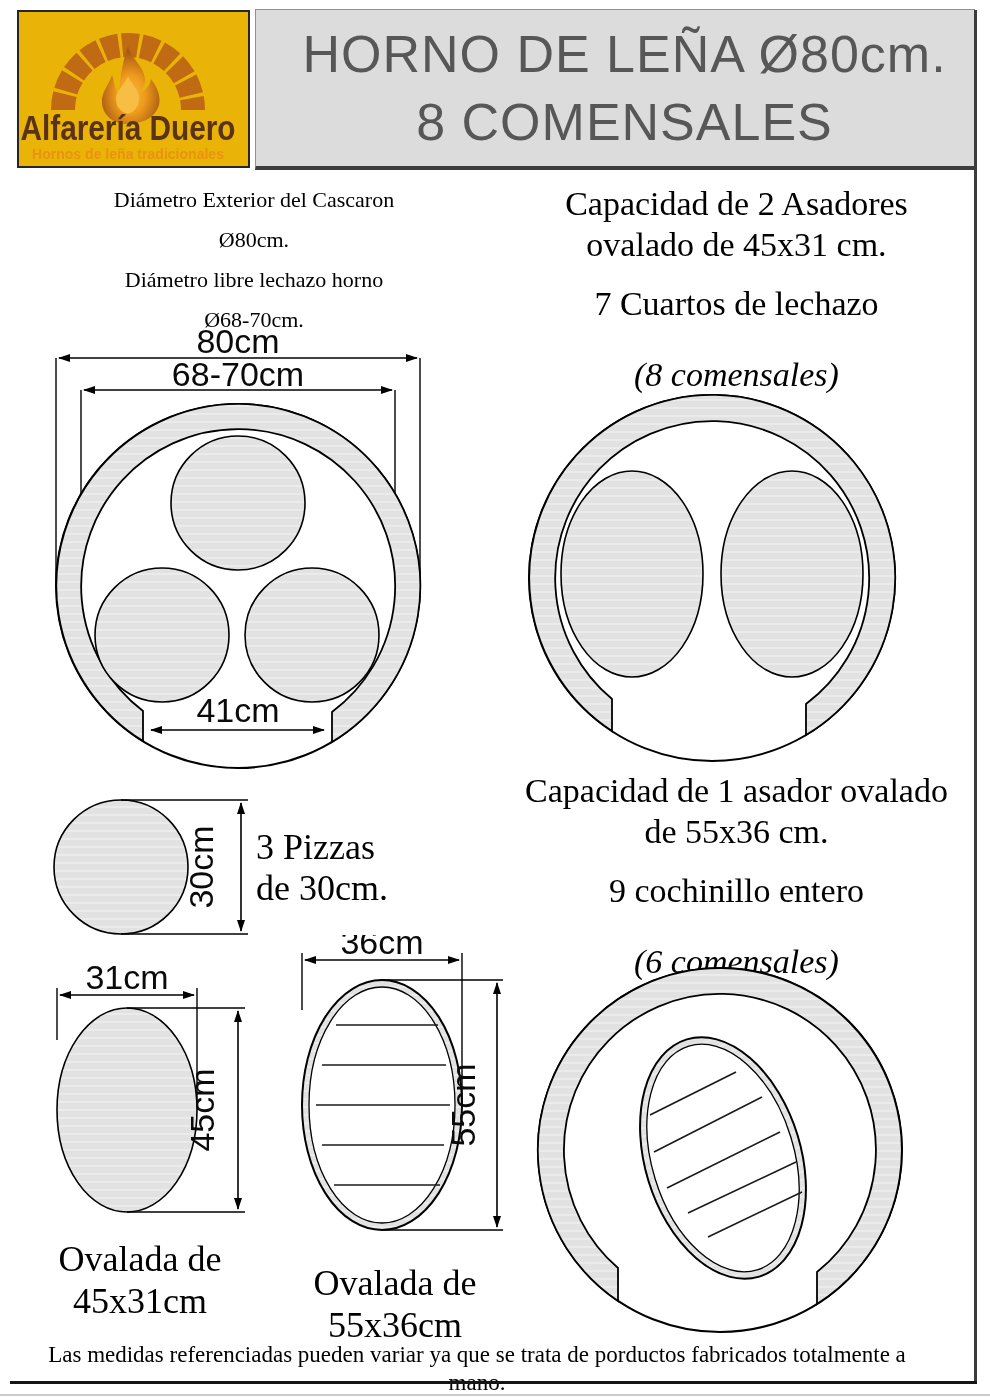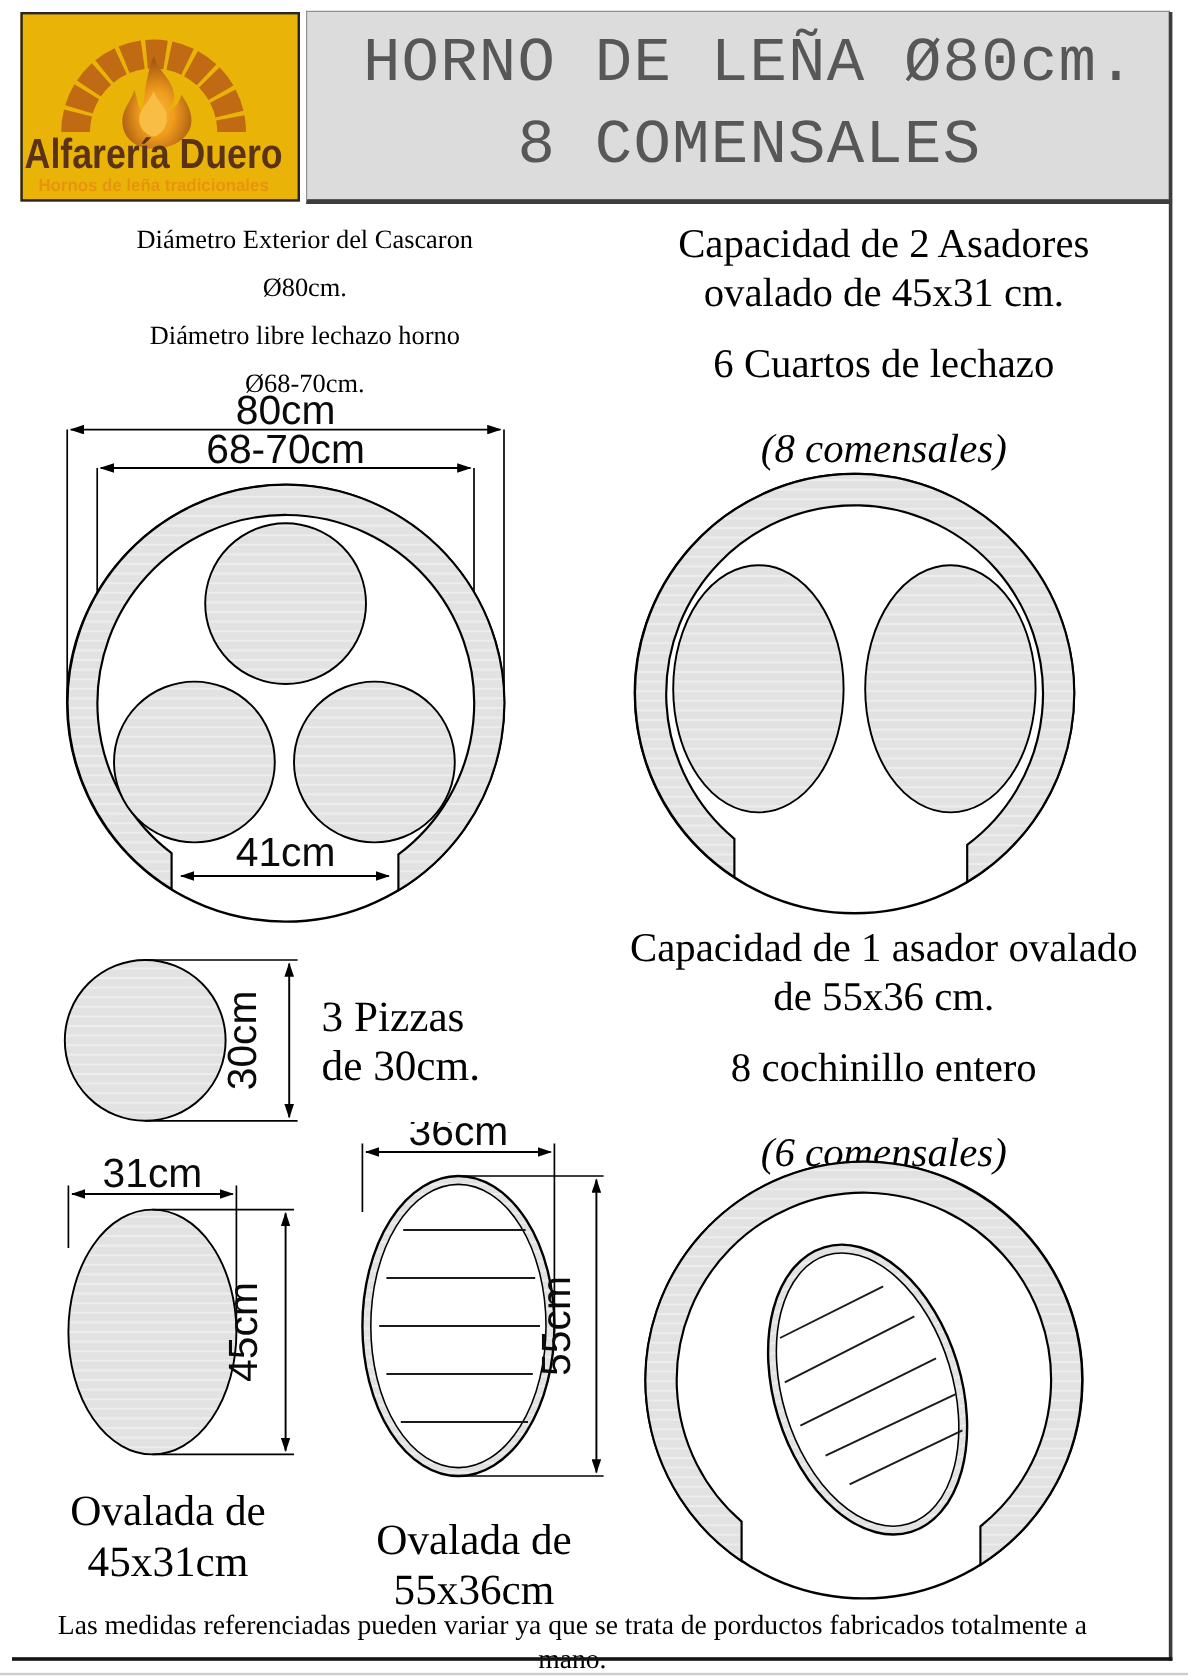--- a/index.html
+++ b/index.html
@@ -6,34 +6,34 @@
   body{width:990px;height:1400px;position:relative;background:#ffffff;overflow:hidden;
        font-family:"Liberation Serif", serif;color:#000;}
   .abs{position:absolute;}
 
   
   .logo-box{left:17px;top:10px;width:233px;height:158px;border:2px solid #262626;
             background:#eab308;box-sizing:border-box;}
   .title-box{left:255px;top:9px;width:720px;height:161px;background:#dcdcdc;
              border:1px solid #909090;border-bottom:4px solid #3d3d3d;box-sizing:border-box;
              text-align:center;padding-top:10px;}
-  .title-line{font-family:Liberation Mono, monospace;font-size:52px;line-height:68px;
+  .title-line{font-family:Liberation Sans, sans-serif;font-size:52px;line-height:68px;
               color:#575757;letter-spacing:1px;white-space:nowrap;padding-left:19px;}
 
   
   .specs-left{left:8px;top:180px;width:492px;text-align:center;font-size:22px;line-height:40px;}
   .cap-block{width:473px;text-align:center;font-size:34px;line-height:41px;}
   .cap-top{left:500px;top:183px;}
   .cap-bottom{left:500px;top:770px;}
   .gap1{margin-top:18px;}
   .gap2{margin-top:30px;font-style:italic;}
 
   .caption{font-size:36px;line-height:41px;}
   .caption.center{text-align:center;}
-  .pizzas-caption{left:256px;top:827px;width:185px;margin-left:12px;}
+  .pizzas-caption{left:256px;top:827px;width:185px;}
   .small-oval-caption{left:30px;top:1238px;width:220px;line-height:42px;}
   .big-oval-caption{left:290px;top:1262px;width:210px;line-height:42px;}
 
   .footer-note{left:17px;top:1341px;width:920px;text-align:center;font-size:23px;line-height:28px;}
 
   
   .right-border{left:974px;top:10px;width:3px;height:1374px;background:#3c3c3c;}
   .bottom-border{left:10px;top:1381px;width:967px;height:3px;background:#151515;}
   .page-edge{left:0px;top:1394px;width:990px;height:2px;background:#cccccc;}
 
@@ -90,21 +90,21 @@
 <div class="abs specs-left">
   <div>Diámetro Exterior del Cascaron</div>
   <div>Ø80cm.</div>
   <div>Diámetro libre lechazo horno</div>
   <div>Ø68-70cm.</div>
 </div>
 
 <div class="abs cap-block cap-top">
   <div>Capacidad de 2 Asadores</div>
   <div>ovalado de  45x31 cm.</div>
-  <div class="gap1">6 Cuartos de lechazo</div>
+  <div class="gap1">7 Cuartos de lechazo</div>
   <div class="gap2">(8 comensales)</div>
 </div>
 
 <svg class="abs" style="left:28px;top:322px" width="455" height="465" viewBox="0 0 455 465">
   <line class="xl" x1="28" y1="36" x2="28" y2="264"></line>
   <line class="xl" x1="392" y1="36" x2="392" y2="264"></line>
   <line class="xl" x1="53" y1="68" x2="53" y2="264"></line>
   <line class="xl" x1="367" y1="68" x2="367" y2="264"></line>
   <line class="dl" x1="31" y1="36" x2="389" y2="36"></line>
   <line class="dl" x1="56" y1="68" x2="364" y2="68"></line>
@@ -175,21 +175,21 @@
 </svg>
 
 <div class="abs caption center big-oval-caption">
   <div>Ovalada de</div>
   <div>55x36cm</div>
 </div>
 
 <div class="abs cap-block cap-bottom">
   <div>Capacidad de 1 asador ovalado</div>
   <div>de 55x36 cm.</div>
-  <div class="gap1">8 cochinillo entero</div>
+  <div class="gap1">9 cochinillo entero</div>
   <div class="gap2">(6 comensales)</div>
 </div>
 
 <svg class="abs" style="left:532px;top:963px" width="378" height="378" viewBox="0 0 378 378">
   <circle class="ocirc" cx="188" cy="187" r="182"></circle>
   <path class="shell" d="M 86 338 A 182 182 0 1 1 285 341 L 285 309 A 156 156 0 1 0 86 305 Z"></path>
   <g transform="translate(191,195) rotate(-17)">
     <ellipse cx="0" cy="0" rx="78" ry="124" fill="url(#gfill)" stroke="#000" stroke-width="2"></ellipse>
     <ellipse cx="0" cy="0" rx="71" ry="117" fill="#fff" stroke="#000" stroke-width="1.3"></ellipse>
   </g>

